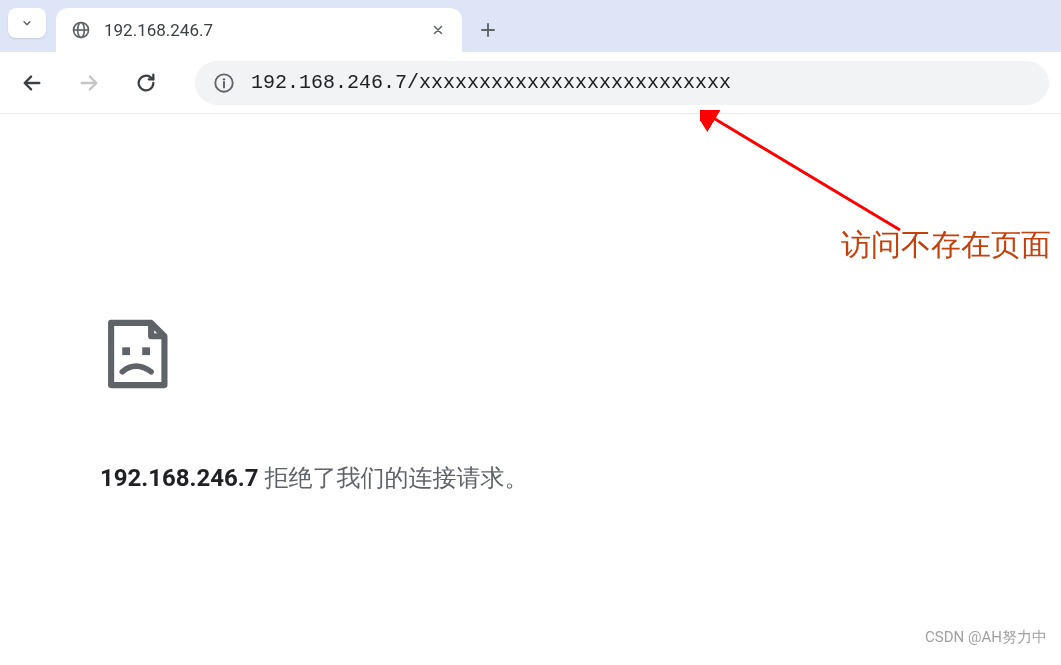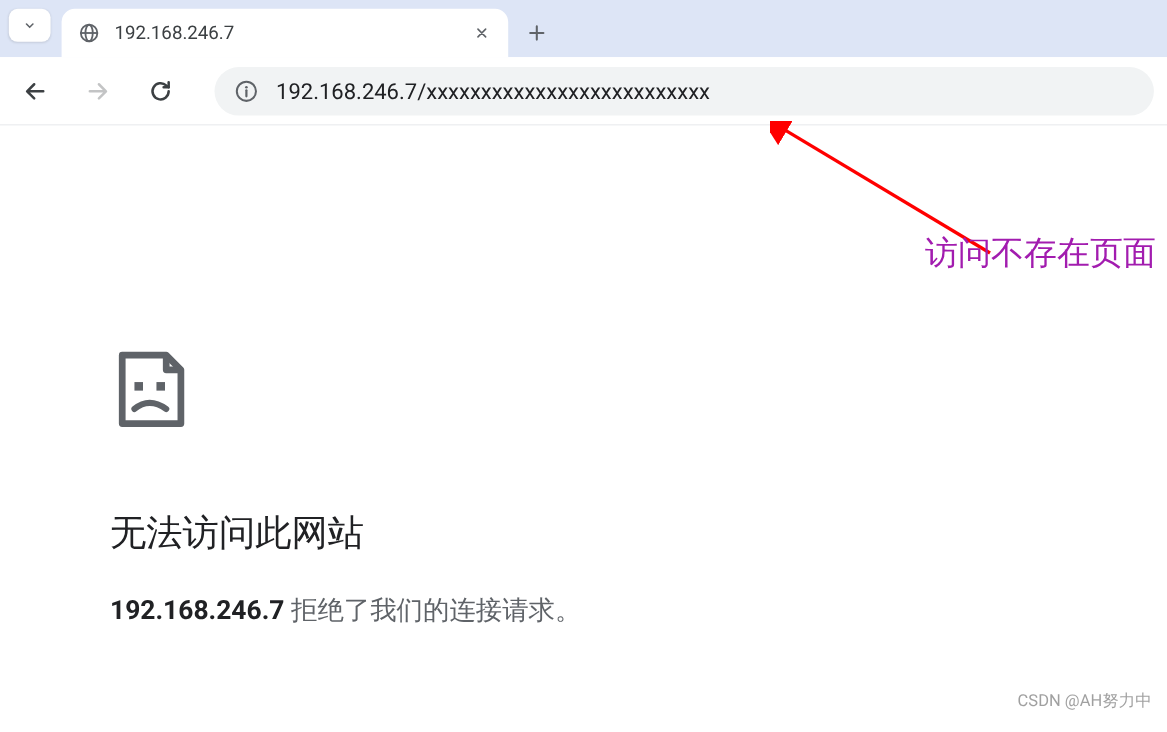--- a/index.html
+++ b/index.html
@@ -81,20 +81,21 @@
       margin-bottom: 4px;
     }
     .toolbar {
       height: 62px;
       background: #fff;
       display: flex;
       align-items: center;
       padding: 0 12px;
       gap: 17px;
       border-bottom: 1px solid #e8eaed;
+      font-family: Liberation Mono, monospace;
     }
     .nav-btn {
       width: 40px;
       height: 40px;
       display: flex;
       align-items: center;
       justify-content: center;
       color: #5f6368;
       border-radius: 50%;
       cursor: pointer;
@@ -145,23 +146,23 @@
     .error-msg {
       font-size: 24px;
       color: #5f6368;
     }
     .error-msg strong {
       font-weight: 700;
       color: #202124;
     }
     .annotation {
       position: absolute;
-      top: 210px;
+      top: 225px;
       right: 10px;
-      color: #a21caf;
+      color: #c2410c;
       font-size: 30px;
       font-family: "Microsoft YaHei", sans-serif;
     }
     .arrow-svg {
       position: absolute;
       top: 110px;
       left: 700px;
       pointer-events: none;
     }
     .watermark {
@@ -247,19 +248,18 @@
 <div class="content">
   <div class="error-icon">
     <svg width="80" height="80" viewBox="0 0 72 72">
       <path d="M10 8 h36 l12 12 v44 h-48 z" fill="none" stroke="#5f6368" stroke-width="5.5" stroke-linejoin="round"></path>
       <path d="M46 8 v12 h12" fill="none" stroke="#5f6368" stroke-width="5.5" stroke-linejoin="round"></path>
       <rect x="20" y="30" width="7" height="7" fill="#5f6368"></rect>
       <rect x="38" y="30" width="7" height="7" fill="#5f6368"></rect>
       <path d="M20 52 q12 -10 26 0" fill="none" stroke="#5f6368" stroke-width="5" stroke-linecap="round"></path>
     </svg>
   </div>
-  <h1 class="error-heading">无法访问此网站</h1>
   <p class="error-msg">
     <strong>192.168.246.7</strong><span> 拒绝了我们的连接请求。</span>
   </p>
 </div>
 
 <div class="watermark">CSDN @AH努力中</div>
 
 </body></html>

